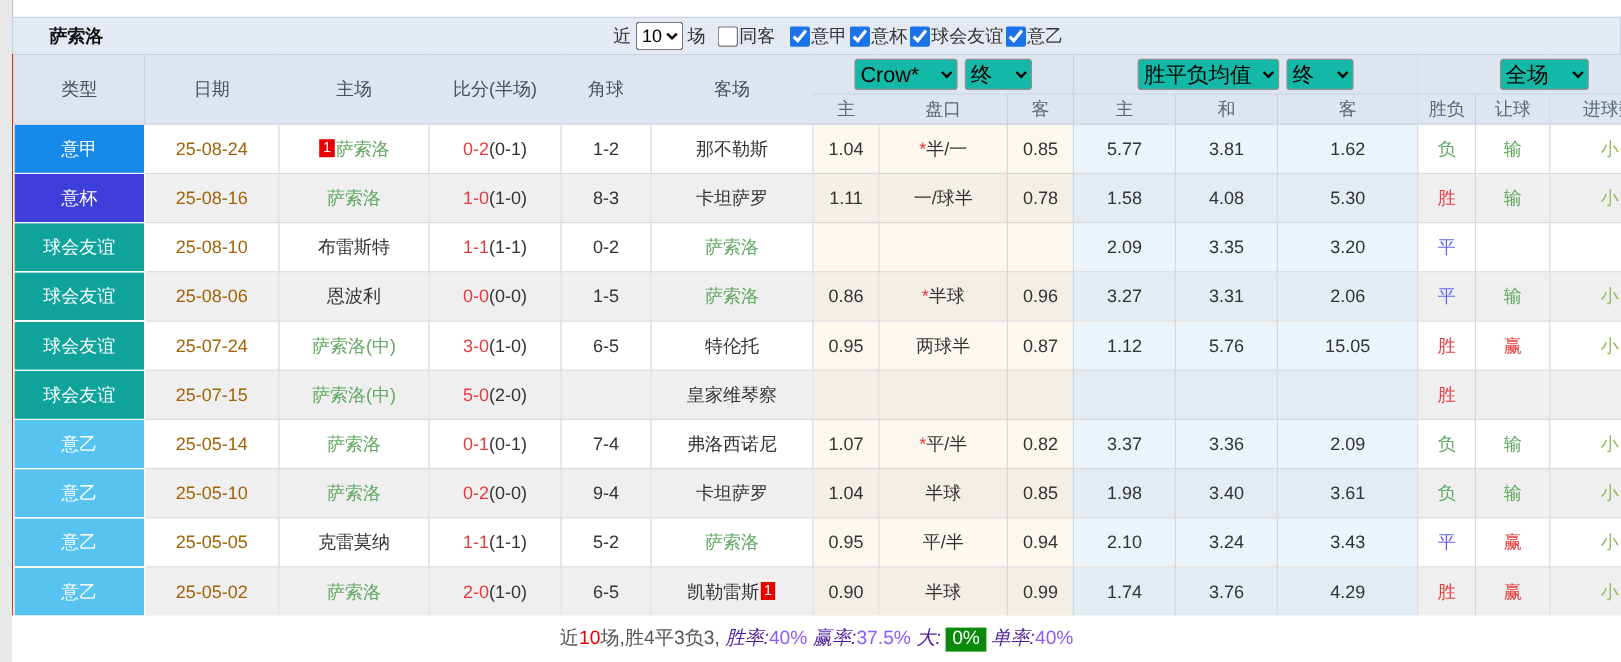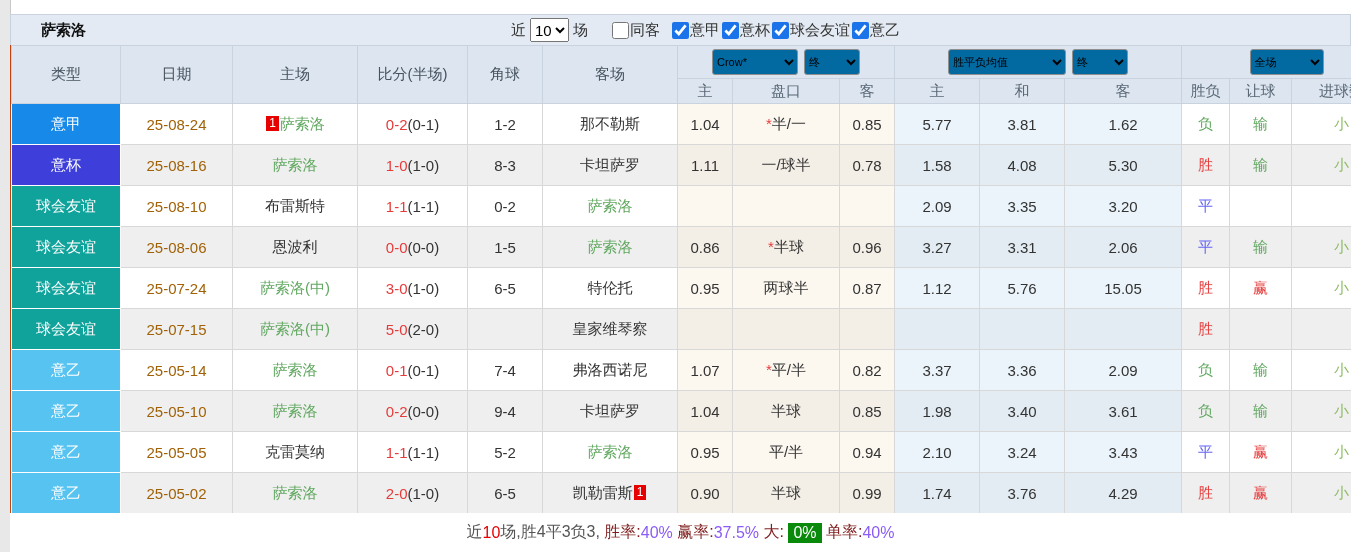--- a/index.html
+++ b/index.html
@@ -8,31 +8,31 @@
   .page { position:relative; width:1351px; height:552px; }
   .sheet { position:absolute; left:10px; top:0; width:1341px; height:552px; background:#fff; }
   .top-strip { height:14px; background:#fff; border-left:1px solid #c9c9c9; }
   .title-bar { height:31px; background:#e3eaf3; border:1px solid #c9d3e0; border-bottom:none;
                display:flex; align-items:center; position:relative; }
   .team-title { font-weight:bold; font-size:15px; color:#111; padding-left:30px; }
   .controls { position:absolute; left:500px; top:0; height:100%; display:flex; align-items:center; gap:4px; font-size:15px; color:#333; white-space:nowrap; }
   .controls select { font-size:15px; height:24px; }
   .controls label { display:inline-flex; align-items:center; cursor:pointer; }
   input[type=checkbox] { width:17px; height:17px; accent-color:#1a73e8; margin:0 1px 0 0; vertical-align:middle; cursor:pointer; }
-  .cb { margin-left:20px;justify-content:flex-end; }
+  .cb { margin-left:6px;justify-content:flex-end; }
   .lg-filters { display:inline-flex; align-items:center; margin-left:8px; }
   .lg-filters label { margin-right:2px; }
 
   .table-wrap { width:1341px; height:468px; overflow:hidden; border-left:1px solid #c2410c; }
   table { border-collapse:collapse; table-layout:fixed; width:1380px; font-size:15px; }
   th, td { border:1px solid #d8d8d8; text-align:center; overflow:hidden; white-space:nowrap; }
   thead th { background:#dce5f0; border-color:#c9d3e0; color:#46535f; font-weight:normal; }
   tr.h1 th { height:33px; }
   tr.h2 th { height:25px; color:#5a6876; }
-  th.dd select { font-size:11px; height:26px; background:#0369a1; border:1px solid #8f8f8f; border-radius:3px; }
+  th.dd select { font-size:18px; height:26px; background:#14b8a6; border:1px solid #8f8f8f; border-radius:3px; }
   .sel-company { width:86px; }
   .sel-time { width:56px; margin-left:6px; }
   .sel-avg { width:118px; }
   .sel-scope { width:74px; }
   tbody tr { height:41px; }
   tbody tr.odd td { background:#ffffff; }
   tbody tr.even td { background:#efefef; }
   tbody tr.odd td.odds { background:#fcf8f0; }
   tbody tr.even td.odds { background:#f3eee6; }
   tbody tr.odd td.avg { background:#eaf4fa; }
@@ -50,21 +50,21 @@
            padding:0 3px; vertical-align:2px; margin:0 1px; }
   .star { color:var(--accent-red); }
   td.res.red, span.red { color:var(--accent-red); }
   td.res.blue, span.blue { color:var(--accent-blue); }
   td.res.green, span.green { color:var(--accent-green); }
   td.goals.green { color:#8cba5f; }
 
   .footer { height:39px; width:1341px; background:#fff; display:flex; align-items:center; justify-content:center;
             font-size:16px; color:#555; white-space:pre; }
   .footer .num-red { color:#e60000; }
-  .footer .lbl-green { color:#7f1d1d; }
+  .footer .lbl-green { color:#4c1d95;font-style:italic; }
   .footer .val-blue { color:#8b5cf6; }
   .footer .badge-green { background:#0a8a0a; color:#fff; padding:1px 5px; }
 </style>
 </head>
 <body>
 
 <div class="page">
   <div class="sheet">
     <div class="top-strip"></div>
 

